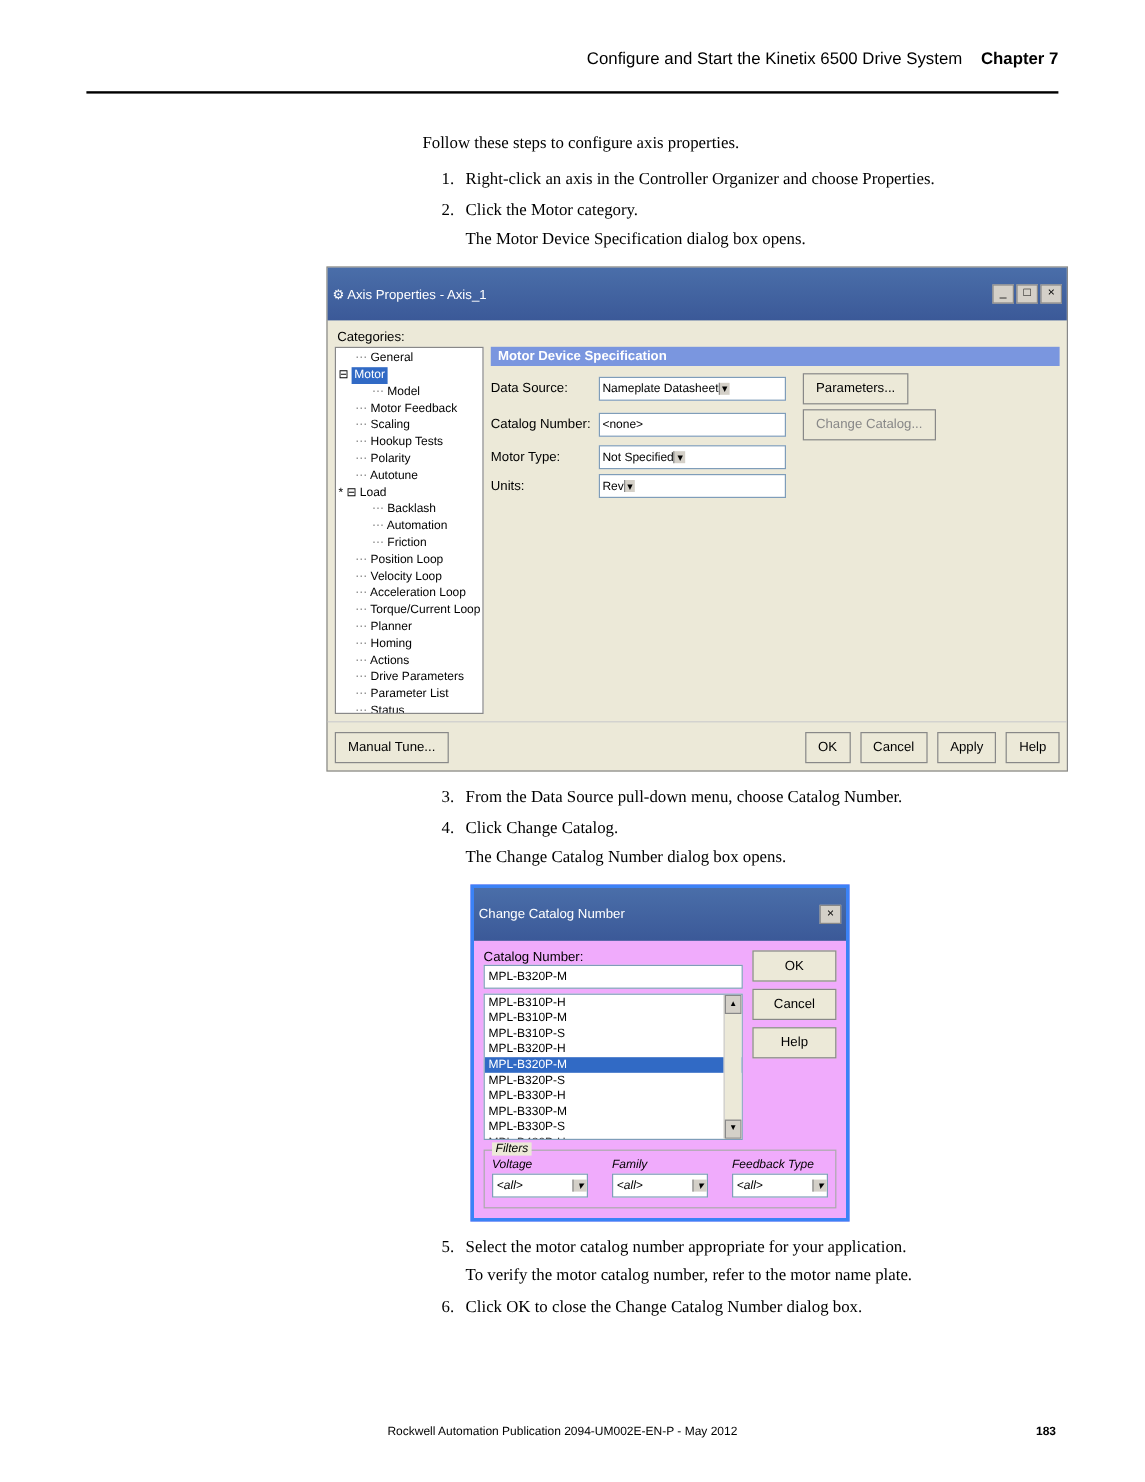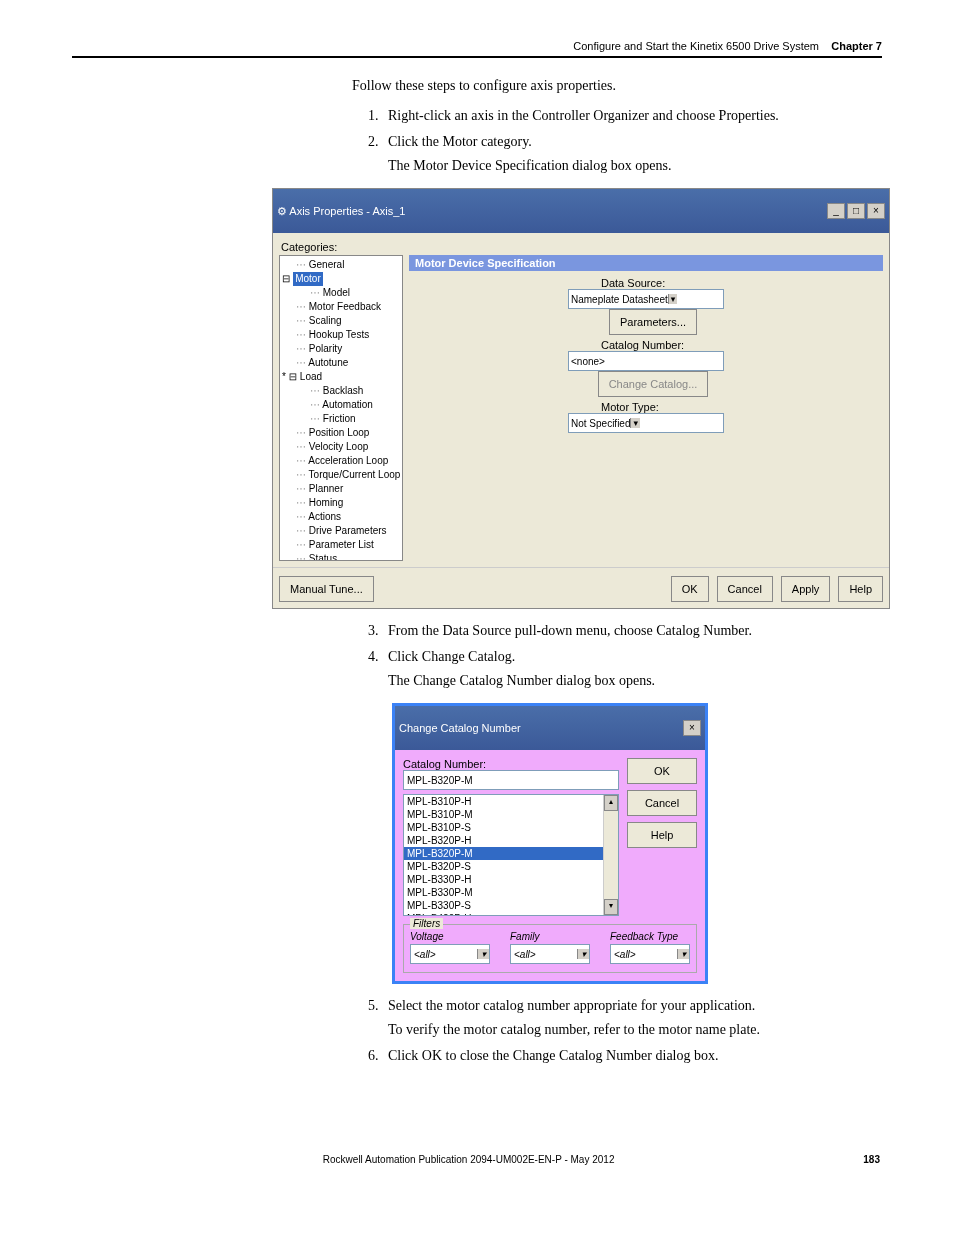--- a/index.html
+++ b/index.html
@@ -9,23 +9,23 @@
     font-family: Arial, sans-serif;
     font-size: 13px;
     color: #000;
     width: 954px;
   }
   .page {
     padding: 40px 72px 40px 72px;
   }
   .header {
     border-bottom: 2px solid #000;
-    padding-bottom: 4px;
-    margin-bottom: 20px;
-    font-size: 11px;
+    padding-bottom: 20px;
+    margin-bottom: 34px;
+    font-size: 14px;
     text-align: right;
   }
   .header b { font-weight: bold; }
   .intro {
     margin-left: 280px;
     font-family: Georgia, serif;
     font-size: 14px;
     margin-bottom: 14px;
   }
   ol.steps {
@@ -98,21 +98,20 @@
     background: #7a96df;
     color: #fff;
     font-weight: bold;
     padding: 2px 6px;
     margin-bottom: 6px;
     font-size: 11px;
   }
   .form-row {
     display:flex; align-items:center;
     margin-bottom: 4px;
-    flex-direction: column;
   }
   .form-row label { width: 90px; }
   .form-row .field {
     border: 1px solid #7f9db9;
     background: #fff;
     height: 18px;
     width: 150px;
     padding: 0 2px;
     display:flex; align-items:center; justify-content:flex-start;
     font-size: 10px;
@@ -268,20 +267,26 @@
                 <span>&lt;none&gt;</span>
               </div>
           <div class="side"><span class="btn disabled">Change Catalog...</span></div>
         </div>
         <div class="form-row">
           <label>Motor Type:</label>
           <div class="field dd">
                 <span>Not Specified</span>
               </div>
         </div>
+        <div class="form-row">
+          <label>Units:</label>
+          <div class="field dd">
+                <span>Rev</span>
+              </div>
+        </div>
       </div>
     </div>
   </div>
   <div class="win-footer">
     <span class="btn">Manual Tune...</span>
     <span class="right">
       <span class="btn">OK</span>
       <span class="btn">Cancel</span>
       <span class="btn">Apply</span>
       <span class="btn">Help</span>

